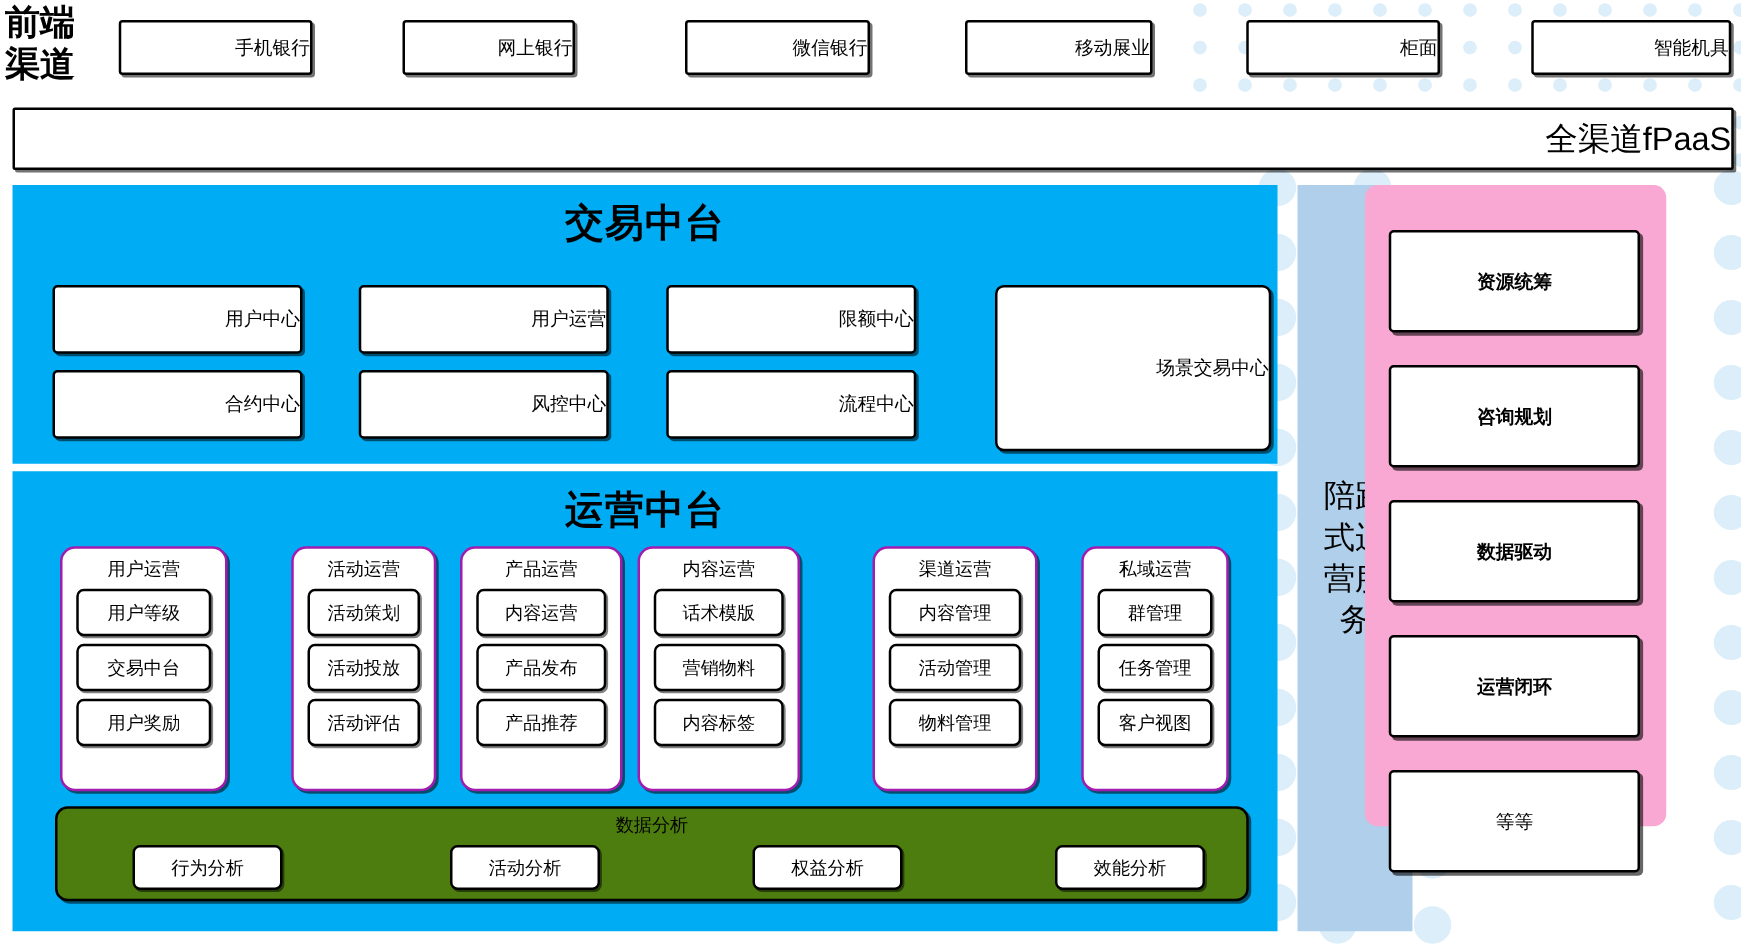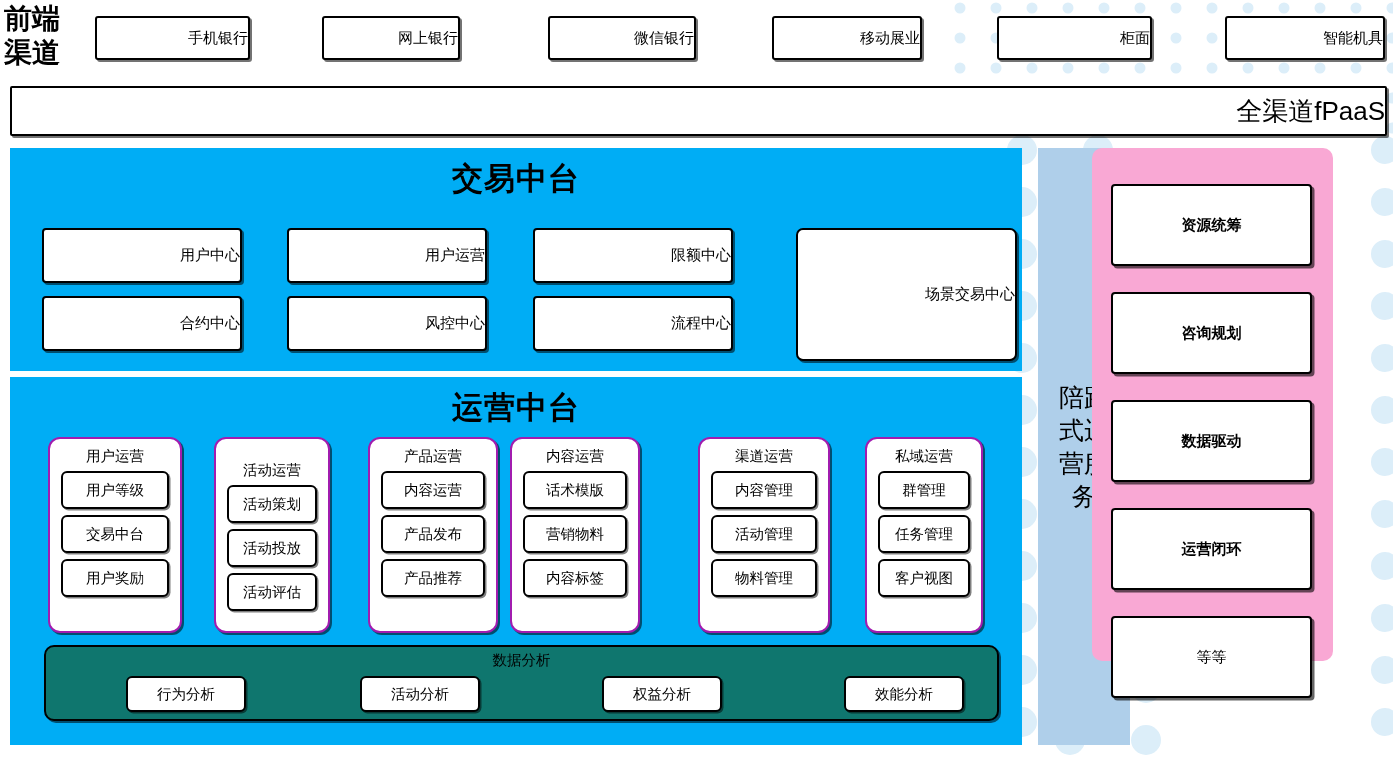--- a/index.html
+++ b/index.html
@@ -142,21 +142,21 @@
     justify-content: center;
     font-size: 14.5px;
     color: #000;
     box-shadow: 1.5px 1.5px 0 rgba(0,0,0,0.5);
   }
 
   
   #data-analysis {
     left: 34px; top: 268px;
     width: 955px; height: 76px;
-    background: #0f766e;
+    background: #4d7c0f;
     border: 2px solid #000;
     border-radius: 10px;
     box-shadow: 2px 2px 0 rgba(0,0,0,0.55);
   }
   #data-analysis-title {
     position: absolute;
     left: 0; top: 4px;
     width: 100%;
     text-align: center;
     font-size: 14.5px;
@@ -417,21 +417,21 @@
           <div class="ops-item">
             <span>用户等级</span>
           </div>
           <div class="ops-item">
             <span>交易中台</span>
           </div>
           <div class="ops-item">
             <span>用户奖励</span>
           </div>
         </div>
-        <div class="abs ops-group" style="left: 204px; width: 116px; justify-content: center;">
+        <div class="abs ops-group" style="left: 223px; width: 116px;">
           <div class="ops-group-title">活动运营</div>
           <div class="ops-item">
             <span>活动策划</span>
           </div>
           <div class="ops-item">
             <span>活动投放</span>
           </div>
           <div class="ops-item">
             <span>活动评估</span>
           </div>
@@ -482,21 +482,21 @@
           </div>
           <div class="ops-item">
             <span>客户视图</span>
           </div>
         </div>
       </div>
 
     <div class="abs" id="data-analysis">
       <div id="data-analysis-title">数据分析</div>
       <div id="data-analysis-items">
-          <div class="da-item" style="left: 80px; font-family: Liberation Mono, monospace;">
+          <div class="da-item" style="left: 60px; font-family: Liberation Mono, monospace;">
             <span>行为分析</span>
           </div>
           <div class="da-item" style="left: 314px;">
             <span>活动分析</span>
           </div>
           <div class="da-item" style="left: 556px;">
             <span>权益分析</span>
           </div>
           <div class="da-item" style="left: 798px;">
             <span>效能分析</span>

